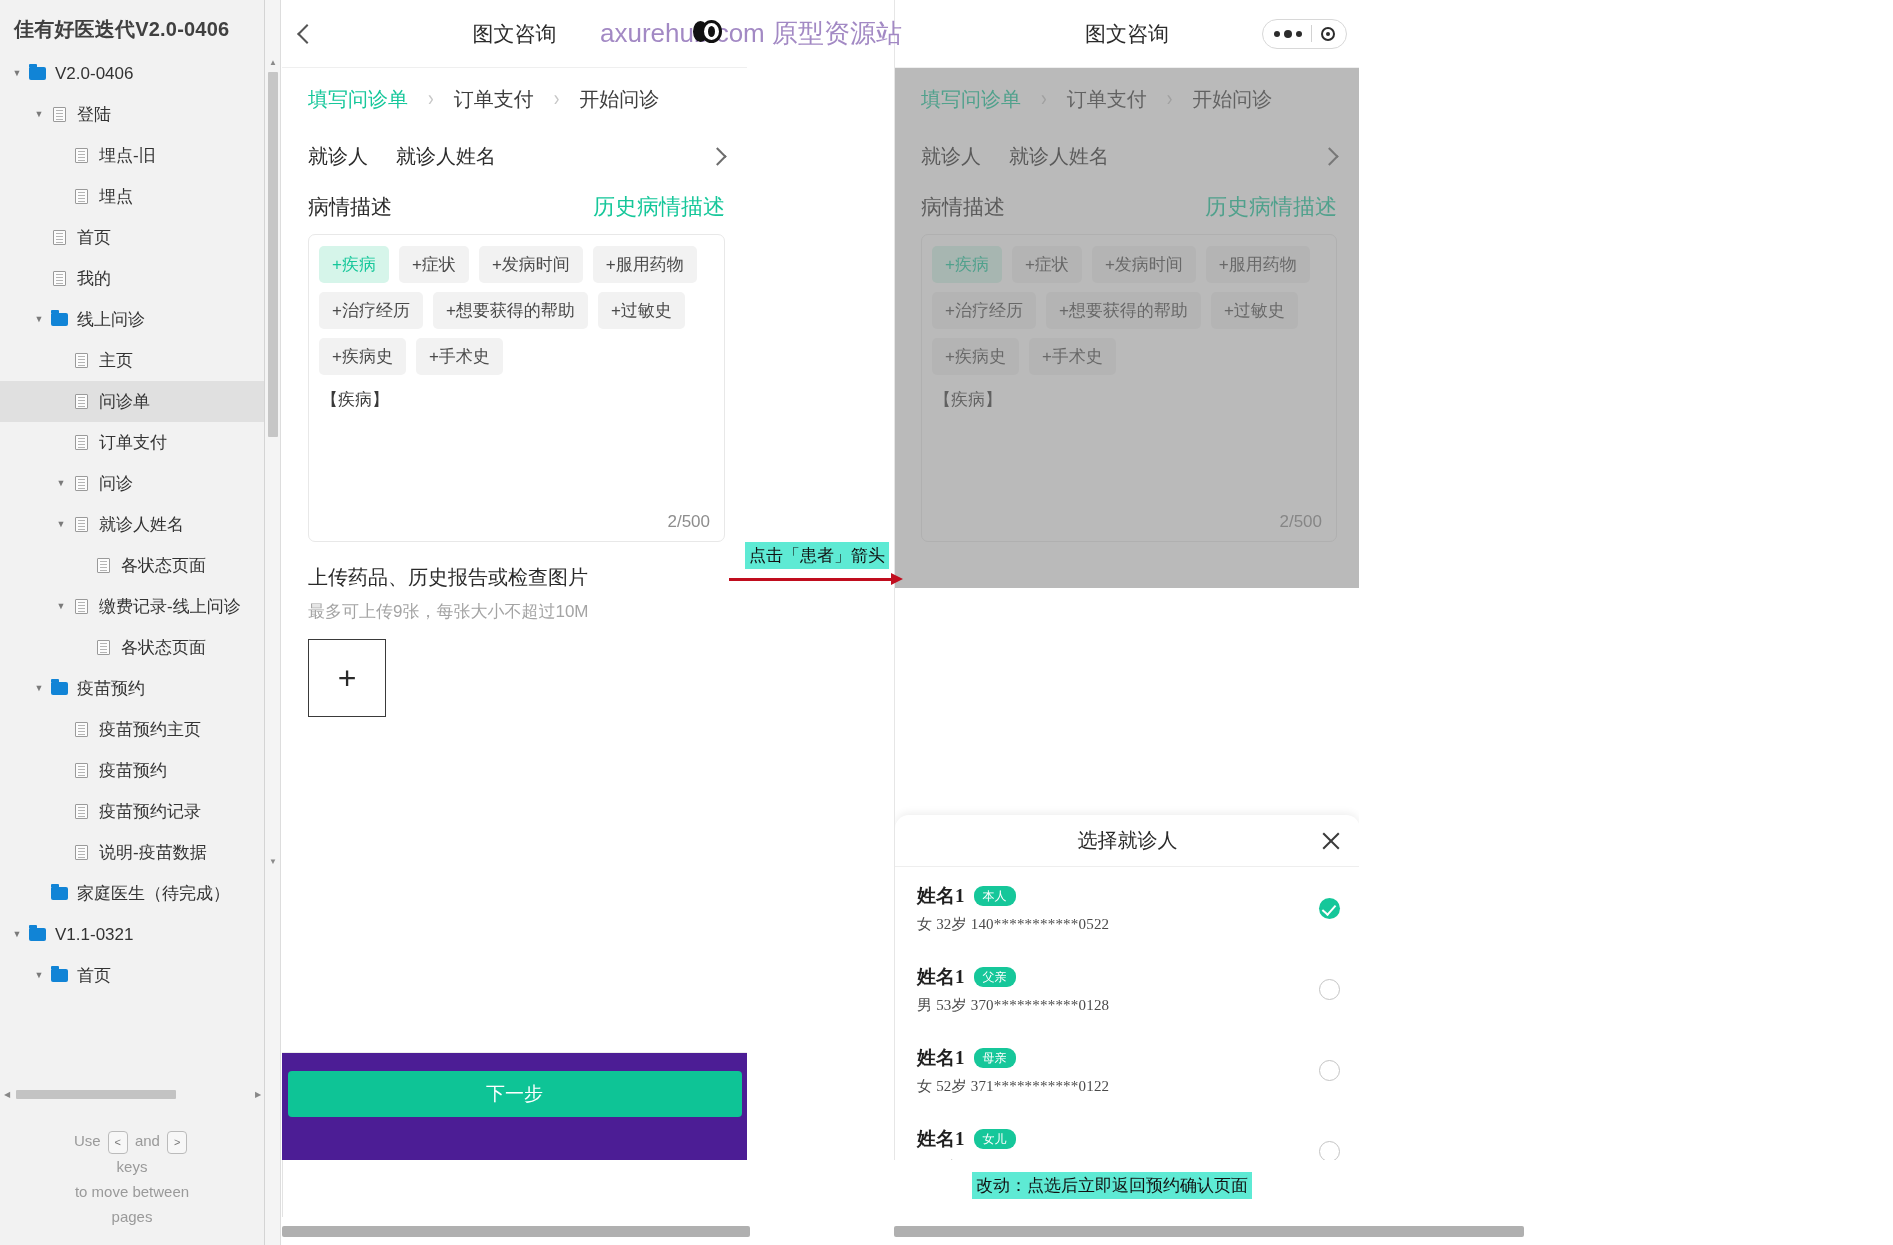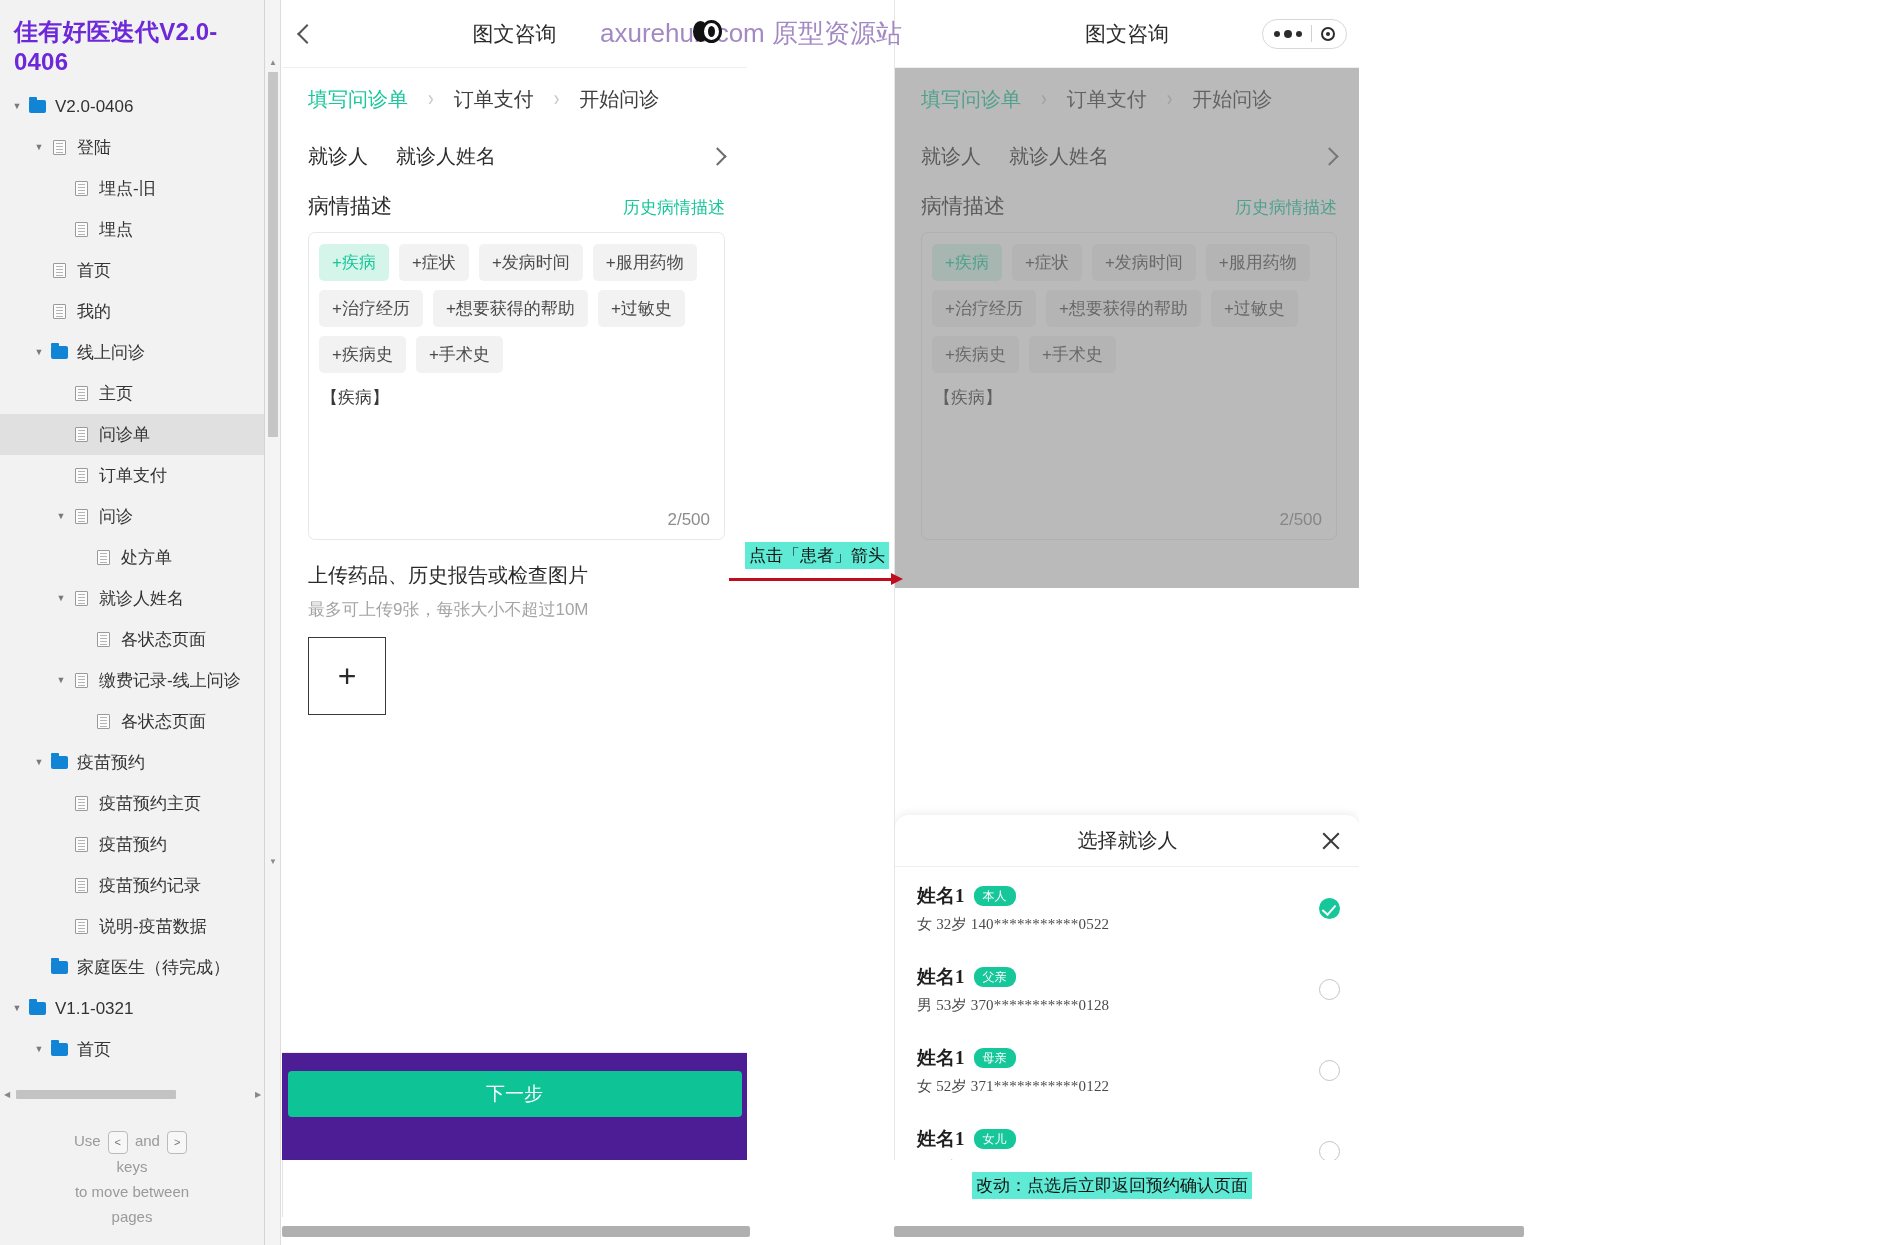--- a/index.html
+++ b/index.html
@@ -10,21 +10,21 @@
   }
   #root { position: relative; width: 1893px; height: 1245px; }
 
   
   #sidebar {
     position: absolute; left: 0; top: 0; width: 265px; height: 1245px;
     background: #f2f2f2; border-right: 1px solid #d4d4d4;
     overflow: hidden;
   }
   #sidebar-title {
-    font-size: 24px; font-weight: bold; color: #6d28d9;
+    font-size: 20px; font-weight: bold; color: #404040;
     padding: 16px 10px 10px 14px; letter-spacing: .2px;
   }
   .tree { position: relative; }
   .tree-row {
     display: flex; align-items: center; height: 41px;
     font-size: 17px; color: #333; white-space: nowrap;
     padding-right: 6px; cursor: default;
   }
   .tree-row.selected { background: #e0e0e0; }
   .twisty {
@@ -170,21 +170,21 @@
     content: ""; position: absolute; left: 0; top: 1px;
     width: 11px; height: 11px; border-right: 2px solid #6d6d6d; border-top: 2px solid #6d6d6d;
     transform: rotate(45deg);
   }
 
   .sec-head {
     display: flex; align-items: baseline; justify-content: space-between;
     padding: 8px 22px 8px 26px;
   }
   .sec-title { font-size: 21px; color: #2a2a2a; }
-  .sec-link { font-size: 17px; color: #16c79a; cursor: pointer; }
+  .sec-link { font-size: 22px; color: #16c79a; cursor: pointer; }
 
   .desc-box {
     margin: 4px 22px 0 26px; border: 1px solid #e8e8e8; border-radius: 7px;
     background: #fff; height: 308px; position: relative; padding: 11px 10px 0 10px;
   }
   .chips { display: flex; flex-wrap: wrap; gap: 9px 10px; }
   .chip {
     background: #f2f2f2; color: #4a4a4a; border-radius: 5px;
     font-size: 17px; padding: 7px 13px; white-space: nowrap; cursor: pointer; text-align: right;
   }
@@ -400,27 +400,20 @@
             <span class="page-ic"></span>
           </span>
           <span class="tree-label">订单支付</span>
         </div>
         <div class="tree-row" style="padding-left: 52px;">
           <span class="twisty">▼</span>
           <span class="tw-icon">
             <span class="page-ic"></span>
           </span>
           <span class="tree-label">问诊</span>
-        </div>
-        <div class="tree-row" style="padding-left: 74px;">
-          <span class="twisty empty">▼</span>
-          <span class="tw-icon">
-            <span class="page-ic"></span>
-          </span>
-          <span class="tree-label">处方单</span>
         </div>
         <div class="tree-row" style="padding-left: 52px;">
           <span class="twisty">▼</span>
           <span class="tw-icon">
             <span class="page-ic"></span>
           </span>
           <span class="tree-label">就诊人姓名</span>
         </div>
         <div class="tree-row" style="padding-left: 74px;">
           <span class="twisty empty">▼</span>

